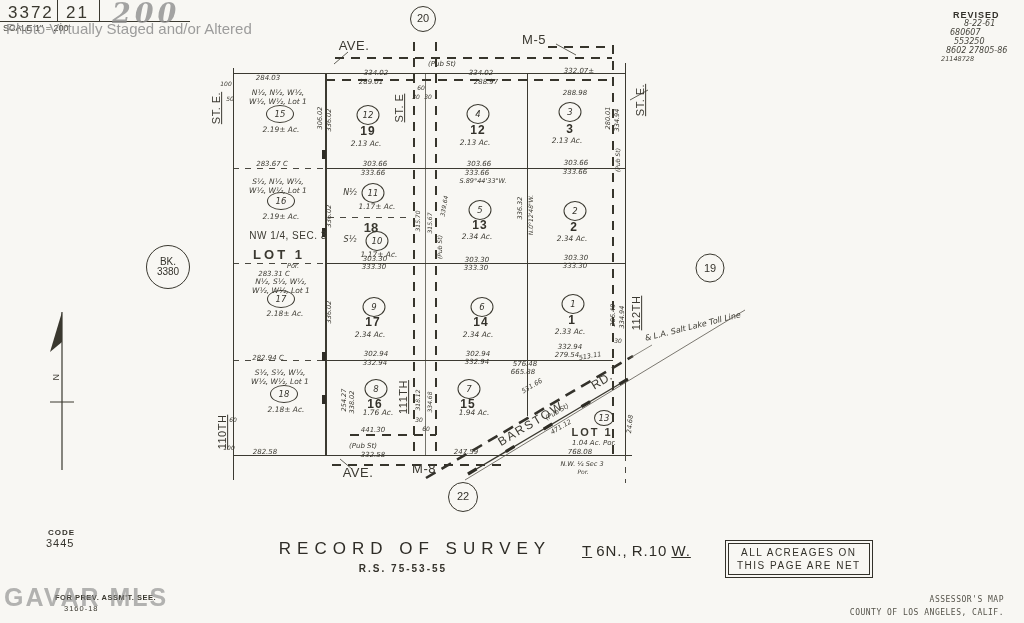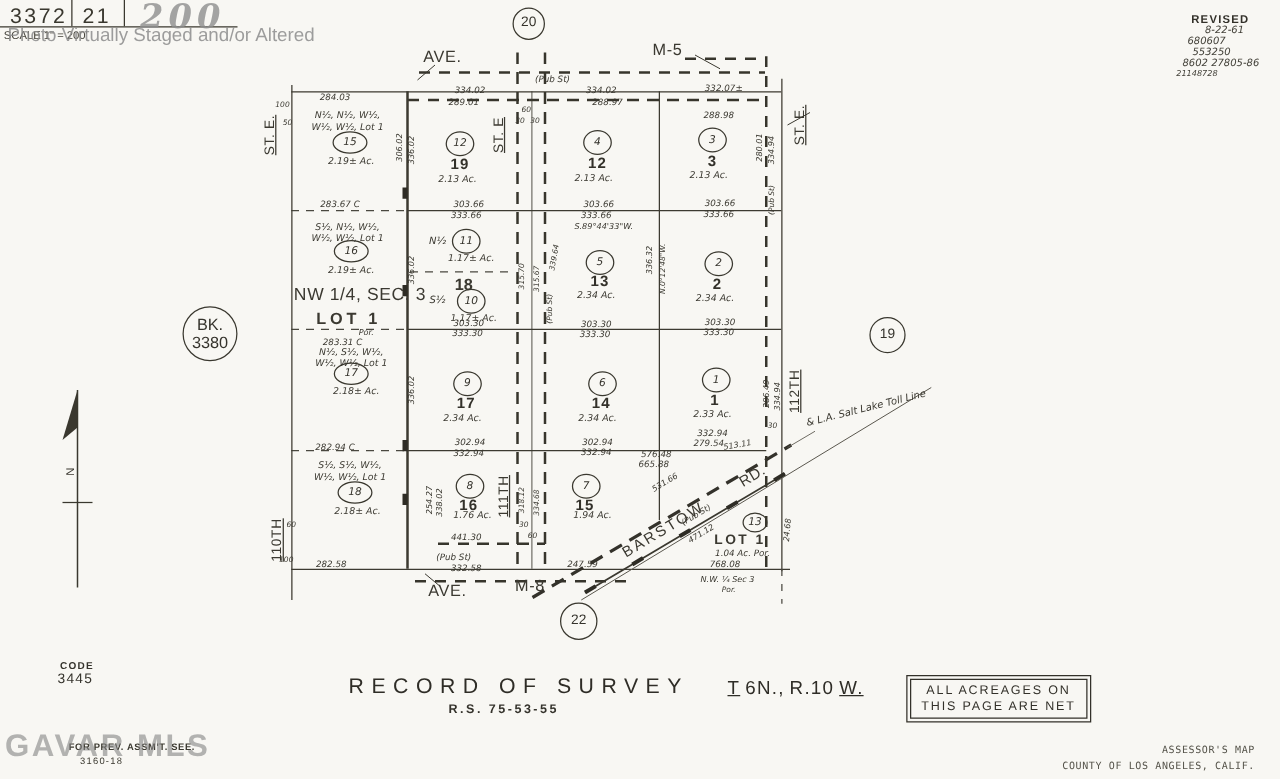--- a/index.html
+++ b/index.html
@@ -157,21 +157,21 @@
       <div class="lbl h" style="left: 375px; top: 164px; font-size: 7px; transform: translate(-50%, -50%) rotate(0deg);">303.66</div>
       <div class="lbl h" style="left: 373px; top: 173px; font-size: 7px; transform: translate(-50%, -50%) rotate(0deg);">333.66</div>
       <div class="lbl h" style="left: 479px; top: 164px; font-size: 7px; transform: translate(-50%, -50%) rotate(0deg);">303.66</div>
       <div class="lbl h" style="left: 477px; top: 173px; font-size: 7px; transform: translate(-50%, -50%) rotate(0deg);">333.66</div>
       <div class="lbl h" style="left: 483px; top: 181px; font-size: 6.5px; transform: translate(-50%, -50%) rotate(0deg);">S.89°44'33"W.</div>
       <div class="lbl h" style="left: 576px; top: 163px; font-size: 7px; transform: translate(-50%, -50%) rotate(0deg);">303.66</div>
       <div class="lbl h" style="left: 575px; top: 172px; font-size: 7px; transform: translate(-50%, -50%) rotate(0deg);">333.66</div>
       <div class="lbl h" style="left: 350px; top: 193px; font-size: 8px; transform: translate(-50%, -50%) rotate(0deg);">N½</div>
       <div class="lbl pb" style="left: 371px; top: 228px; font-size: 13px; transform: translate(-50%, -50%) rotate(0deg);">18</div>
       <div class="lbl h" style="left: 350px; top: 240px; font-size: 8px; transform: translate(-50%, -50%) rotate(0deg); text-align: center;">S½</div>
-      <div class="lbl p" style="left: 288px; top: 236px; font-size: 14px; transform: translate(-50%, -50%) rotate(0deg);">NW 1/4, SEC. 3</div>
+      <div class="lbl p" style="left: 288px; top: 236px; font-size: 10px; transform: translate(-50%, -50%) rotate(0deg);">NW 1/4, SEC. 3</div>
       <div class="lbl pb" style="left: 279px; top: 255px; font-size: 13px; letter-spacing: 3px; transform: translate(-50%, -50%) rotate(0deg);">LOT 1</div>
       <div class="lbl h" style="left: 293px; top: 266px; font-size: 6.5px; transform: translate(-50%, -50%) rotate(0deg);">Por.</div>
       <div class="lbl h" style="left: 274px; top: 274px; font-size: 7px; transform: translate(-50%, -50%) rotate(0deg);">283.31 C</div>
       <div class="lbl h" style="left: 375px; top: 259px; font-size: 7px; transform: translate(-50%, -50%) rotate(0deg);">303.30</div>
       <div class="lbl h" style="left: 374px; top: 267px; font-size: 7px; transform: translate(-50%, -50%) rotate(0deg);">333.30</div>
       <div class="lbl h" style="left: 477px; top: 260px; font-size: 7px; transform: translate(-50%, -50%) rotate(0deg);">303.30</div>
       <div class="lbl h" style="left: 476px; top: 268px; font-size: 7px; transform: translate(-50%, -50%) rotate(0deg);">333.30</div>
       <div class="lbl h" style="left: 576px; top: 258px; font-size: 7px; transform: translate(-50%, -50%) rotate(0deg);">303.30</div>
       <div class="lbl h" style="left: 575px; top: 266px; font-size: 7px; transform: translate(-50%, -50%) rotate(0deg);">333.30</div>
       <div class="lbl h" style="left: 268px; top: 358px; font-size: 7px; transform: translate(-50%, -50%) rotate(0deg);">282.94 C</div>
@@ -278,21 +278,21 @@
       <div class="pcircle" style="left: 575px; top: 211px; width: 21px; height: 18px;">2</div>
       <div class="pnum" style="left: 574px; top: 227px;">2</div>
       <div class="pac" style="left: 572px; top: 238px;">2.34 Ac.</div>
       <div class="pcircle" style="left: 573px; top: 304px; width: 21px; height: 18px;">1</div>
       <div class="pnum" style="left: 572px; top: 320px;">1</div>
       <div class="pac" style="left: 570px; top: 331px;">2.33 Ac.</div>
       <div class="pcircle" style="left: 604px; top: 418px; width: 18px; height: 14px;">13</div>
       <div class="pgcircle" style="left: 423px; top: 19px; width: 24px; height: 24px; font-size: 11px;">20</div>
       <div class="pgcircle" style="left: 463px; top: 497px; width: 28px; height: 28px; font-size: 11px;">22</div>
       <div class="pgcircle" style="left: 710px; top: 268px; width: 27px; height: 27px; font-size: 11px;">19</div>
-      <div class="pgcircle" style="left: 168px; top: 267px; width: 42px; height: 42px; font-size: 13px;">BK.
+      <div class="pgcircle" style="left: 168px; top: 267px; width: 42px; height: 42px; font-size: 10px;">BK.
 3380</div>
     </div>
 
   <div>
     <div class="f-code1">CODE</div>
     <div class="f-code2">3445</div>
     <div class="f-title">RECORD OF SURVEY</div>
     <div class="f-sub">R.S. 75-53-55</div>
     <div class="f-twp">
       <span class="u">T</span><span>6N.,</span><span>R.10</span><span class="u">W.</span>

